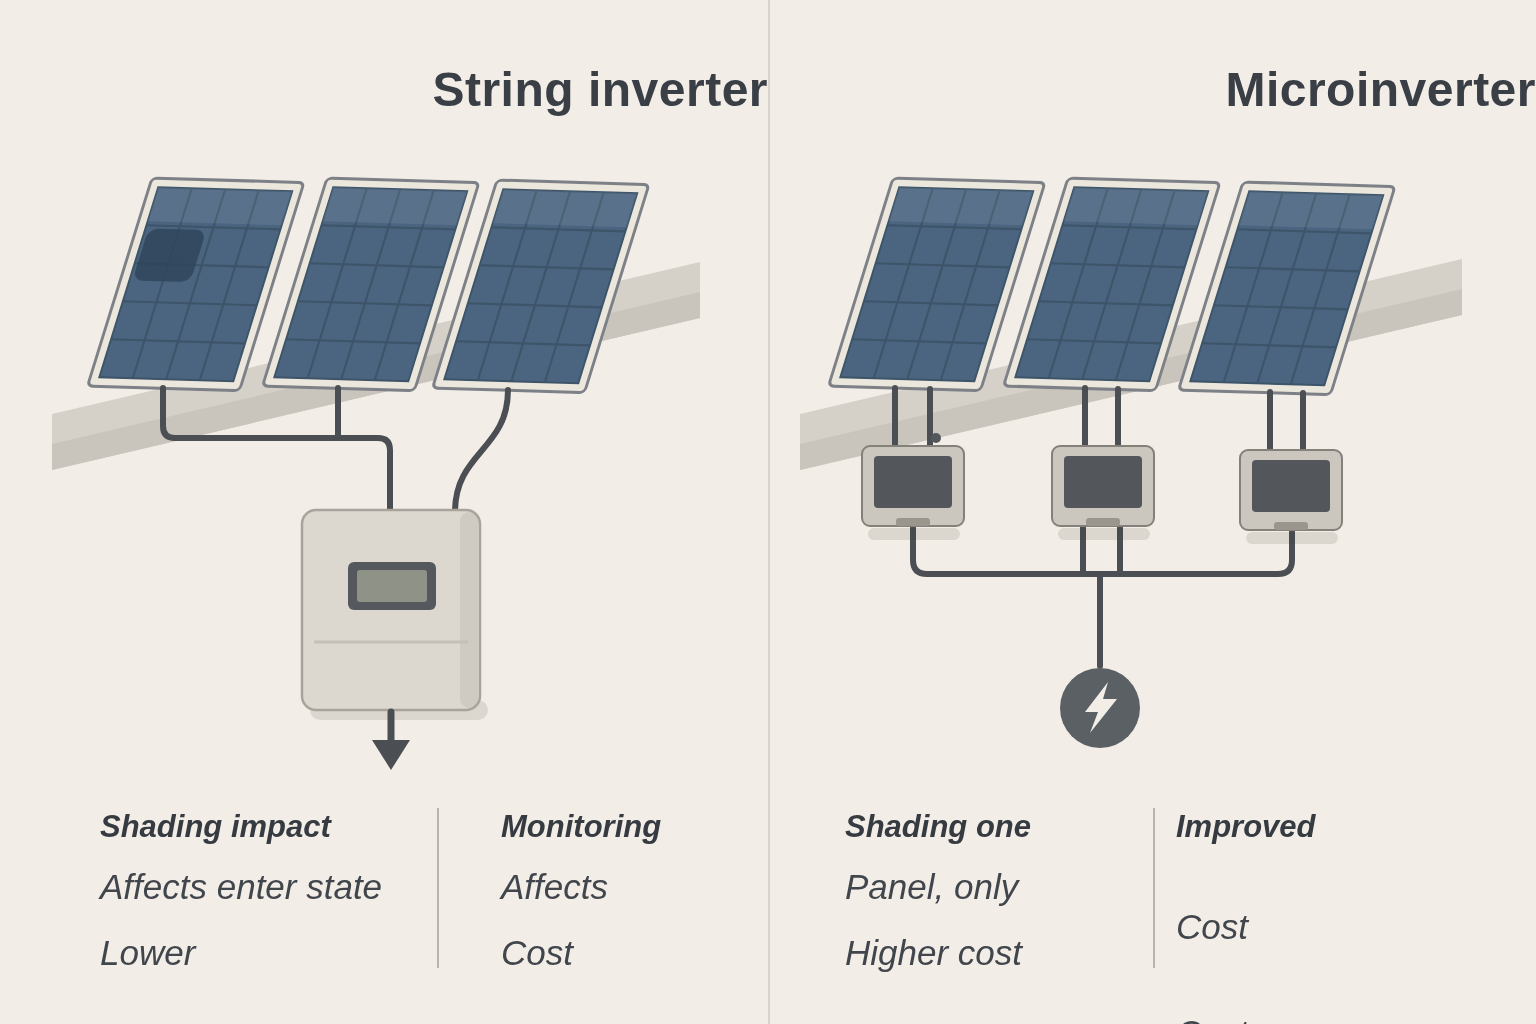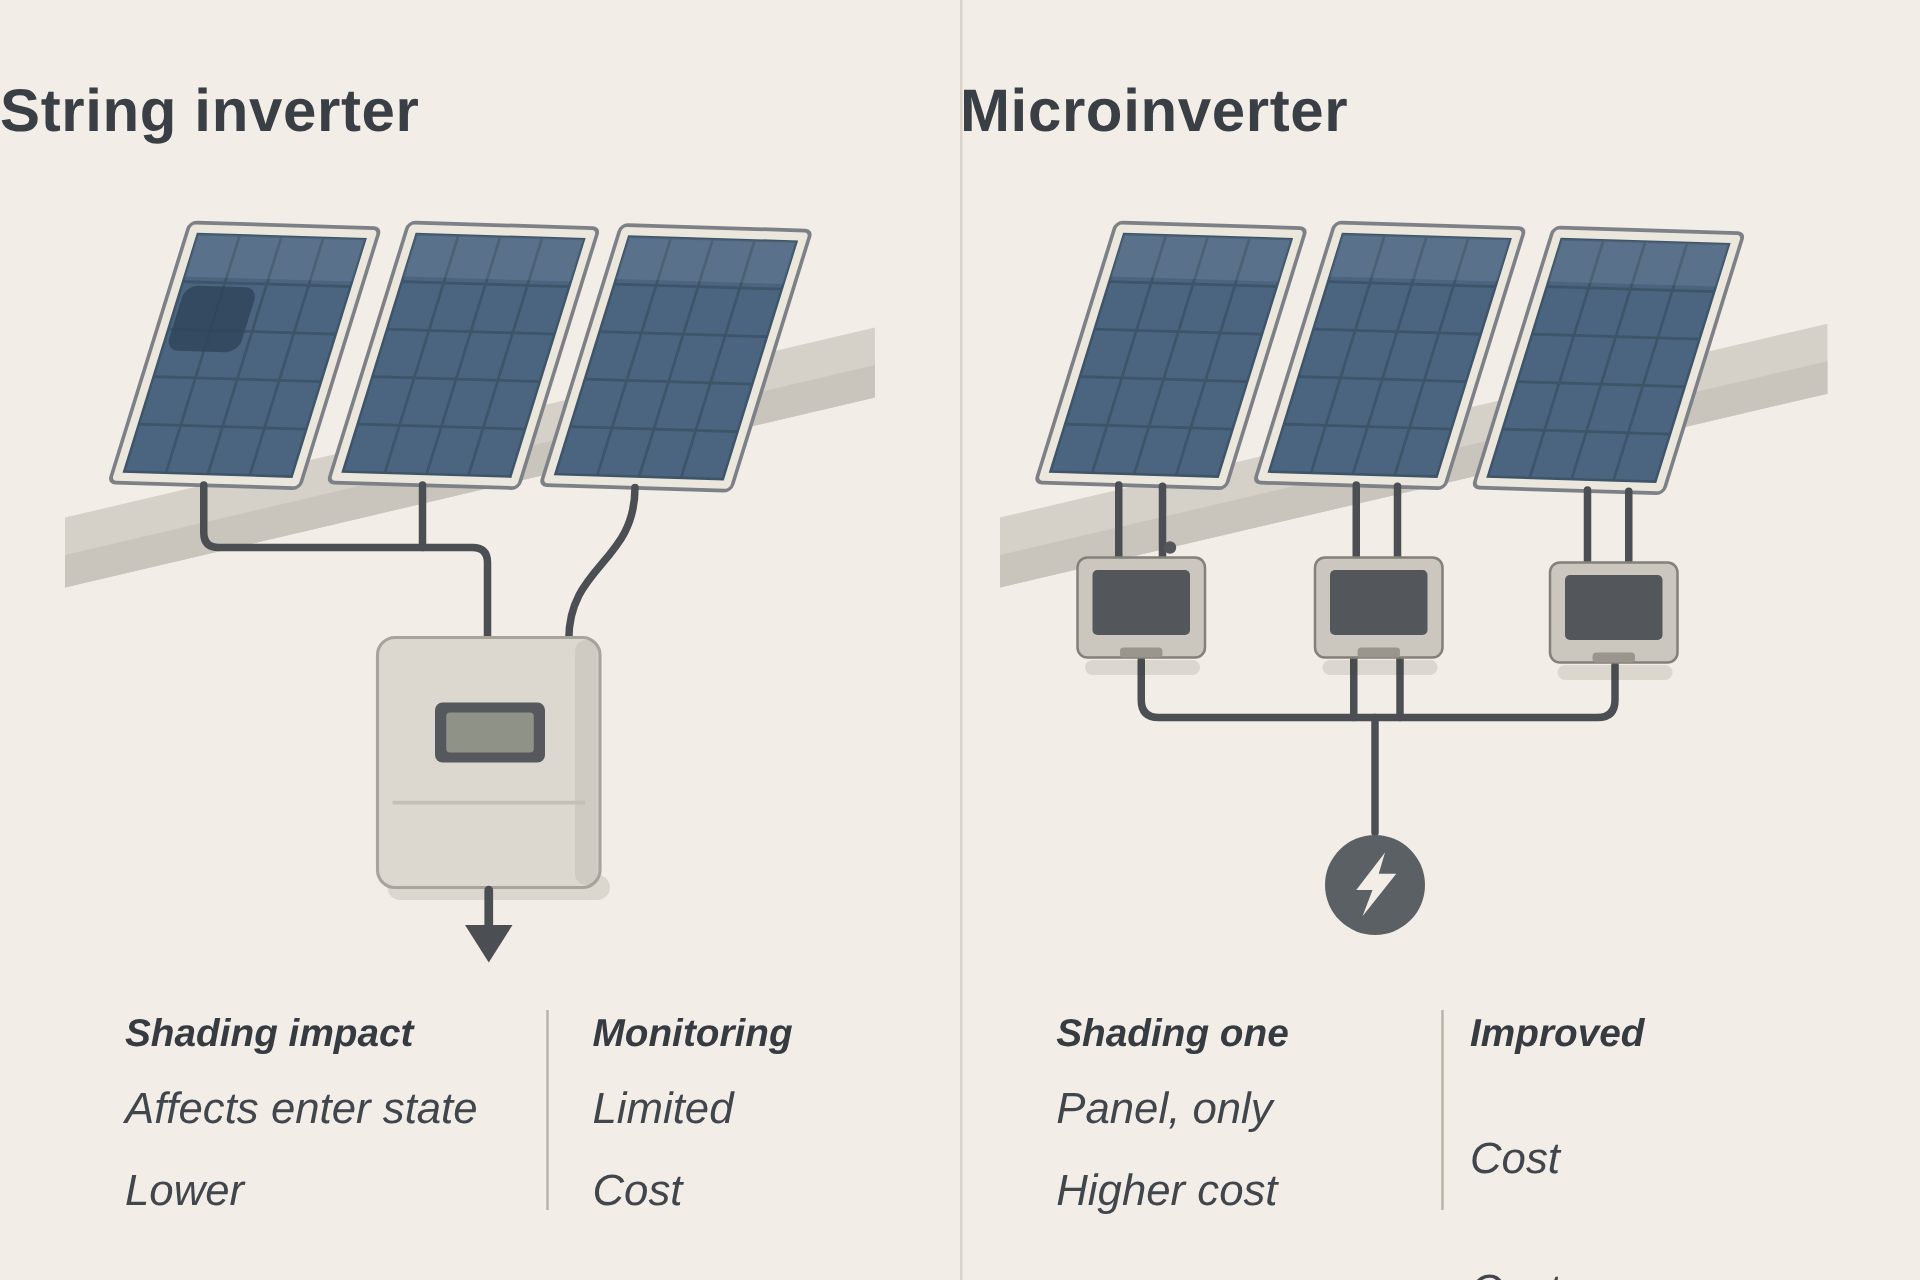--- a/index.html
+++ b/index.html
@@ -2,33 +2,33 @@
 <html><head>
 <meta charset="utf-8">
 <style>
   html,body{margin:0;padding:0;background:#e7e2da;}
   .canvas{
     position:relative;width:1536px;height:1024px;overflow:hidden;
     background:#f2ede6;font-family:"Liberation Sans",sans-serif;
   }
   svg.gfx{position:absolute;left:0;top:0;}
   .section-title{
-    position:absolute;top:62px;width:768px;text-align:left;
+    position:absolute;top:62px;width:768px;text-align:right;
     font-size:48px;font-weight:700;color:#3a3f46;letter-spacing:.5px;
   }
   .title-left{left:0;}
   .title-right{left:768px;}
   .center-divider{
     position:absolute;left:768px;top:0;width:2px;height:1024px;background:#d9d3ca;
   }
   .info-col{position:absolute;top:810px;display:flex;flex-direction:column;font-style:italic;}
   .info-heading{font-size:31px;font-weight:700;color:#363b42;margin:0 0 24px 0;line-height:1.1;}
   .info-line{font-size:35px;font-weight:400;color:#41464d;margin:0 0 27px 0;line-height:1.1;}
   .col-1L{left:100px;}
-  .col-2L{left:474px;}
+  .col-2L{left:501px;}
   .col-1R{left:845px;}
   .col-2R{left:1176px;gap:40px;}
   .col-divider{position:absolute;top:808px;height:160px;width:2px;background:#bab4ab;}
   .div-L{left:437px;}
   .div-R{left:1153px;}
 </style>
 </head>
 <body>
 
 <div class="canvas">
@@ -143,21 +143,21 @@
   <div class="info-col col-1L">
     <div class="info-heading">Shading impact</div>
     <div class="info-line">Affects enter state</div>
     <div class="info-line">Lower</div>
   </div>
 
   <div class="col-divider div-L"></div>
 
   <div class="info-col col-2L">
     <div class="info-heading">Monitoring</div>
-    <div class="info-line">Limited</div>
+    <div class="info-line">Affects</div>
     <div class="info-line">Cost</div>
   </div>
 
   <div class="info-col col-1R">
     <div class="info-heading">Shading one</div>
     <div class="info-line">Panel, only</div>
     <div class="info-line">Higher cost</div>
   </div>
 
   <div class="col-divider div-R"></div>

